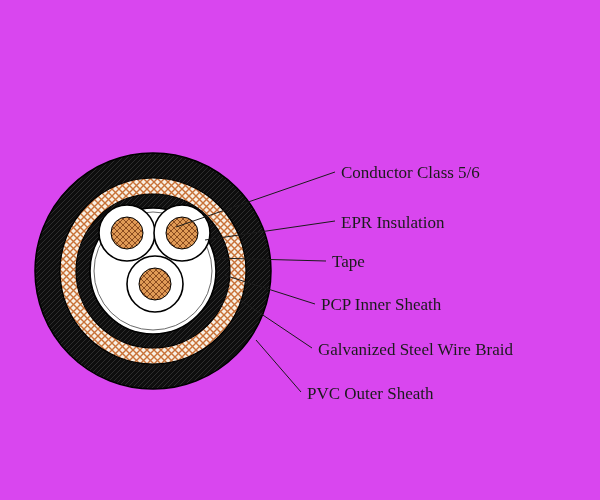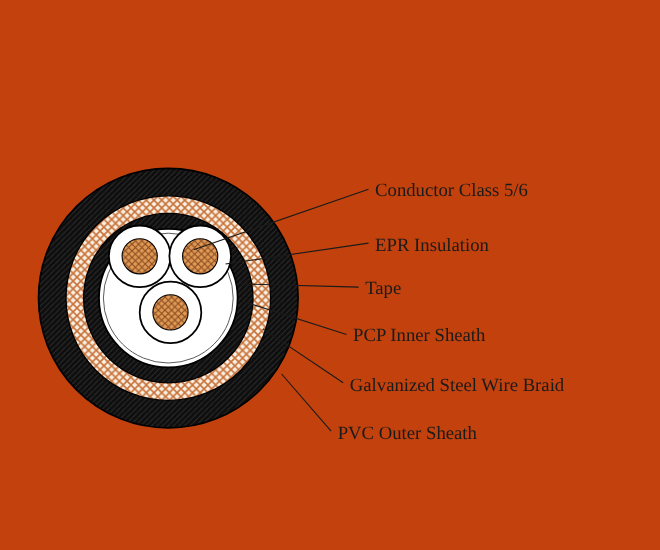--- a/index.html
+++ b/index.html
@@ -4,21 +4,21 @@
 <style>
   html, body {
     margin: 0;
     padding: 0;
     background: #ffffff;
   }
   .stage {
     position: relative;
     width: 600px;
     height: 500px;
-    background: #c2410c;
+    background: #d946ef;
     overflow: hidden;
     font-family: "Liberation Serif", "DejaVu Serif", serif;
   }
   svg { display: block; }
   .label-text {
     font-family: "Liberation Serif", "DejaVu Serif", serif;
     font-size: 17px;
     fill: #1b1b1b;
   }
 </style>

